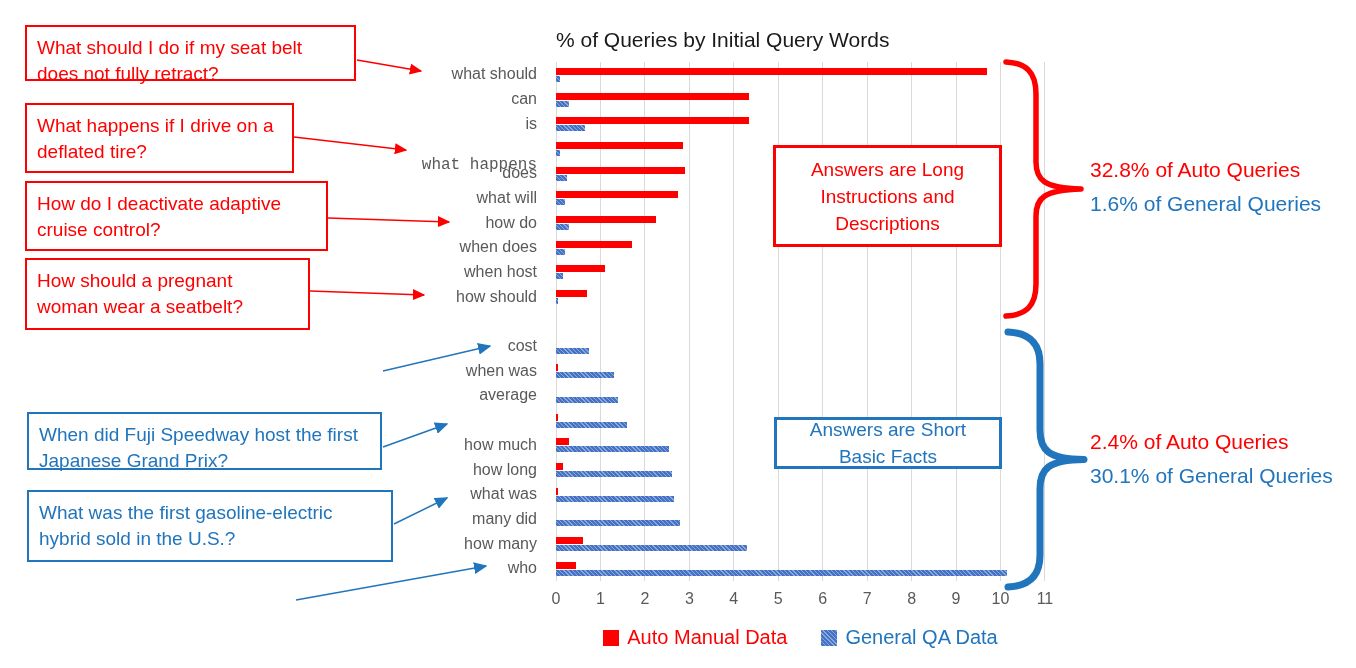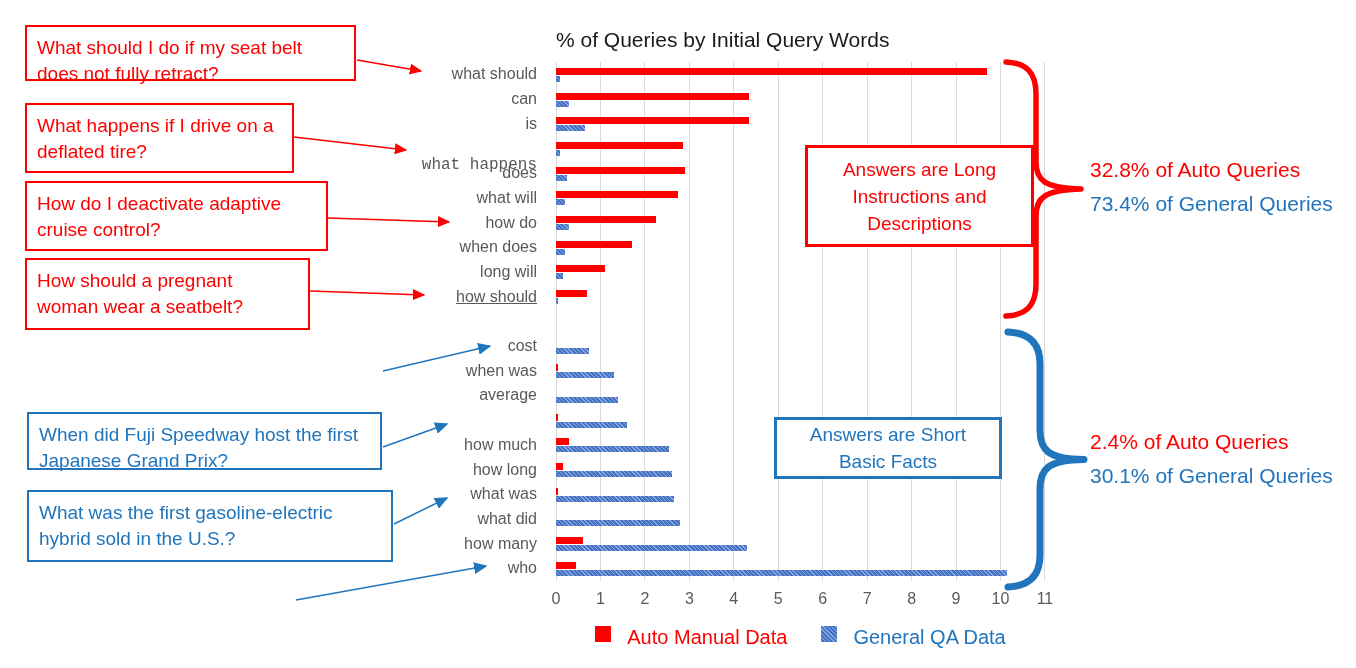--- a/index.html
+++ b/index.html
@@ -19,30 +19,30 @@
   .bar-auto{background:#fe0000;height:7px;}
   .bar-general{background-color:#4472c4;height:6px;
     background-image:repeating-linear-gradient(45deg,rgba(255,255,255,.38) 0 1px,transparent 1px 3px);}
   
   .callout{font-size:19px;line-height:26px;padding:8px 10px;background:#fff;box-sizing:border-box;}
   .callout.red{border:2px solid #fe0000;color:#fe0000;}
   .callout.blue{border:2px solid #2175bc;color:#2175bc;}
   
   .note{font-size:19px;line-height:27px;text-align:center;background:#fff;
     box-sizing:border-box;display:flex;align-items:center;justify-content:center;padding:4px 8px;}
-  .note.red{border:3px solid #fe0000;color:#fe0000;margin-left:32px;}
+  .note.red{border:3px solid #fe0000;color:#fe0000;}
   .note.blue{border:3px solid #2175bc;color:#2175bc;}
   
   .pct{font-size:21px;white-space:nowrap;}
   .pct.red{color:#fe0000;}
   .pct.blue{color:#2175bc;}
   
   .legend{left:556px;top:626px;width:489px;display:flex;justify-content:center;
     gap:34px;align-items:center;}
-  .legend-item{display:flex;align-items:flex-start;gap:16px;font-size:20px;}
+  .legend-item{display:flex;align-items:center;gap:8px;font-size:20px;}
   .legend-item.red{color:#fe0000;}
   .legend-item.blue{color:#2175bc;}
   .swatch{width:16px;height:16px;display:inline-block;}
   .swatch.auto{background:#fe0000;}
   .swatch.general{background-color:#4472c4;
     background-image:repeating-linear-gradient(45deg,rgba(255,255,255,.38) 0 1px,transparent 1px 3px);}
   svg.overlay{position:absolute;left:0;top:0;pointer-events:none;}
 </style>
 </head>
 <body>
@@ -93,67 +93,67 @@
       <div class="abs bar-general" style="left: 556px; top: 174.65px; width: 11.1125px;"></div>
       <div class="abs cat-label" style="top: 186.85px;">what will</div>
       <div class="abs bar-auto" style="left: 556px; top: 191.35px; width: 122.237px;"></div>
       <div class="abs bar-general" style="left: 556px; top: 199.35px; width: 8.89px;"></div>
       <div class="abs cat-label" style="top: 211.55px;">how do</div>
       <div class="abs bar-auto" style="left: 556px; top: 216.05px; width: 100.013px;"></div>
       <div class="abs bar-general" style="left: 556px; top: 224.05px; width: 13.335px;"></div>
       <div class="abs cat-label" style="top: 236.25px;">when does</div>
       <div class="abs bar-auto" style="left: 556px; top: 240.75px; width: 75.565px;"></div>
       <div class="abs bar-general" style="left: 556px; top: 248.75px; width: 8.89px;"></div>
-      <div class="abs cat-label" style="top: 260.95px;">long will</div>
+      <div class="abs cat-label" style="top: 260.95px;">when host</div>
       <div class="abs bar-auto" style="left: 556px; top: 265.45px; width: 48.895px;"></div>
       <div class="abs bar-general" style="left: 556px; top: 273.45px; width: 6.6675px;"></div>
-      <div class="abs cat-label" style="top: 285.65px; text-decoration: underline;">how should</div>
+      <div class="abs cat-label" style="top: 285.65px;">how should</div>
       <div class="abs bar-auto" style="left: 556px; top: 290.15px; width: 31.115px;"></div>
       <div class="abs bar-general" style="left: 556px; top: 298.15px; width: 2.2225px;"></div>
       <div class="abs cat-label" style="top: 335.05px;">cost</div>
       <div class="abs bar-general" style="left: 556px; top: 347.55px; width: 33.3375px;"></div>
       <div class="abs cat-label" style="top: 359.75px;">when was</div>
       <div class="abs bar-auto" style="left: 556px; top: 364.25px; width: 2.2225px;"></div>
       <div class="abs bar-general" style="left: 556px; top: 372.25px; width: 57.785px;"></div>
       <div class="abs cat-label" style="top: 384.45px;">average</div>
       <div class="abs bar-general" style="left: 556px; top: 396.95px; width: 62.23px;"></div>
       <div class="abs bar-auto" style="left: 556px; top: 413.65px; width: 2.2225px;"></div>
       <div class="abs bar-general" style="left: 556px; top: 421.65px; width: 71.12px;"></div>
       <div class="abs cat-label" style="top: 433.85px;">how much</div>
       <div class="abs bar-auto" style="left: 556px; top: 438.35px; width: 13.335px;"></div>
       <div class="abs bar-general" style="left: 556px; top: 446.35px; width: 113.347px;"></div>
       <div class="abs cat-label" style="top: 458.55px;">how long</div>
       <div class="abs bar-auto" style="left: 556px; top: 463.05px; width: 6.6675px;"></div>
       <div class="abs bar-general" style="left: 556px; top: 471.05px; width: 115.57px;"></div>
       <div class="abs cat-label" style="top: 483.25px;">what was</div>
       <div class="abs bar-auto" style="left: 556px; top: 487.75px; width: 2.2225px;"></div>
       <div class="abs bar-general" style="left: 556px; top: 495.75px; width: 117.793px;"></div>
-      <div class="abs cat-label" style="top: 507.95px;">what did</div>
+      <div class="abs cat-label" style="top: 507.95px;">many did</div>
       <div class="abs bar-general" style="left: 556px; top: 520.45px; width: 124.46px;"></div>
       <div class="abs cat-label" style="top: 532.65px;">how many</div>
       <div class="abs bar-auto" style="left: 556px; top: 537.15px; width: 26.67px;"></div>
       <div class="abs bar-general" style="left: 556px; top: 545.15px; width: 191.135px;"></div>
       <div class="abs cat-label" style="top: 557.35px;">who</div>
       <div class="abs bar-auto" style="left: 556px; top: 561.85px; width: 20.0025px;"></div>
       <div class="abs bar-general" style="left: 556px; top: 569.85px; width: 451.168px;"></div>
     </div>
 
   <div class="abs callout red" style="left:25px;top:25px;width:331px;height:56px;">What should I do if my seat belt does not fully retract?</div>
   <div class="abs callout red" style="left:25px;top:103px;width:269px;height:70px;">What happens if I drive on a deflated tire?</div>
   <div class="abs callout red" style="left:25px;top:181px;width:303px;height:70px;">How do I deactivate adaptive cruise control?</div>
   <div class="abs callout red" style="left:25px;top:258px;width:285px;height:72px;">How should a pregnant woman wear a seatbelt?</div>
 
   <div class="abs callout blue" style="left:27px;top:412px;width:355px;height:58px;">When did Fuji Speedway host the first Japanese Grand Prix?</div>
   <div class="abs callout blue" style="left:27px;top:490px;width:366px;height:72px;">What was the first gasoline-electric hybrid sold in the U.S.?</div>
 
   <div class="abs note red" style="left:773px;top:145px;width:229px;height:102px;">Answers are Long Instructions and Descriptions</div>
-  <div class="abs note blue" style="left:774px;top:417px;width:228px;height:62px;">Answers are Short Basic Facts</div>
+  <div class="abs note blue" style="left:774px;top:417px;width:228px;height:52px;">Answers are Short Basic Facts</div>
 
   <div class="abs pct red" style="left:1090px;top:158px;">32.8% of Auto Queries</div>
-  <div class="abs pct blue" style="left:1090px;top:192px;">73.4% of General Queries</div>
+  <div class="abs pct blue" style="left:1090px;top:192px;">1.6% of General Queries</div>
   <div class="abs pct red" style="left:1090px;top:430px;">2.4% of Auto Queries</div>
   <div class="abs pct blue" style="left:1090px;top:464px;">30.1% of General Queries</div>
 
   <div class="abs legend">
     <div class="legend-item red">
       <span class="swatch auto"></span>
       <span>Auto Manual Data</span>
     </div>
     <div class="legend-item blue">
       <span class="swatch general"></span>

